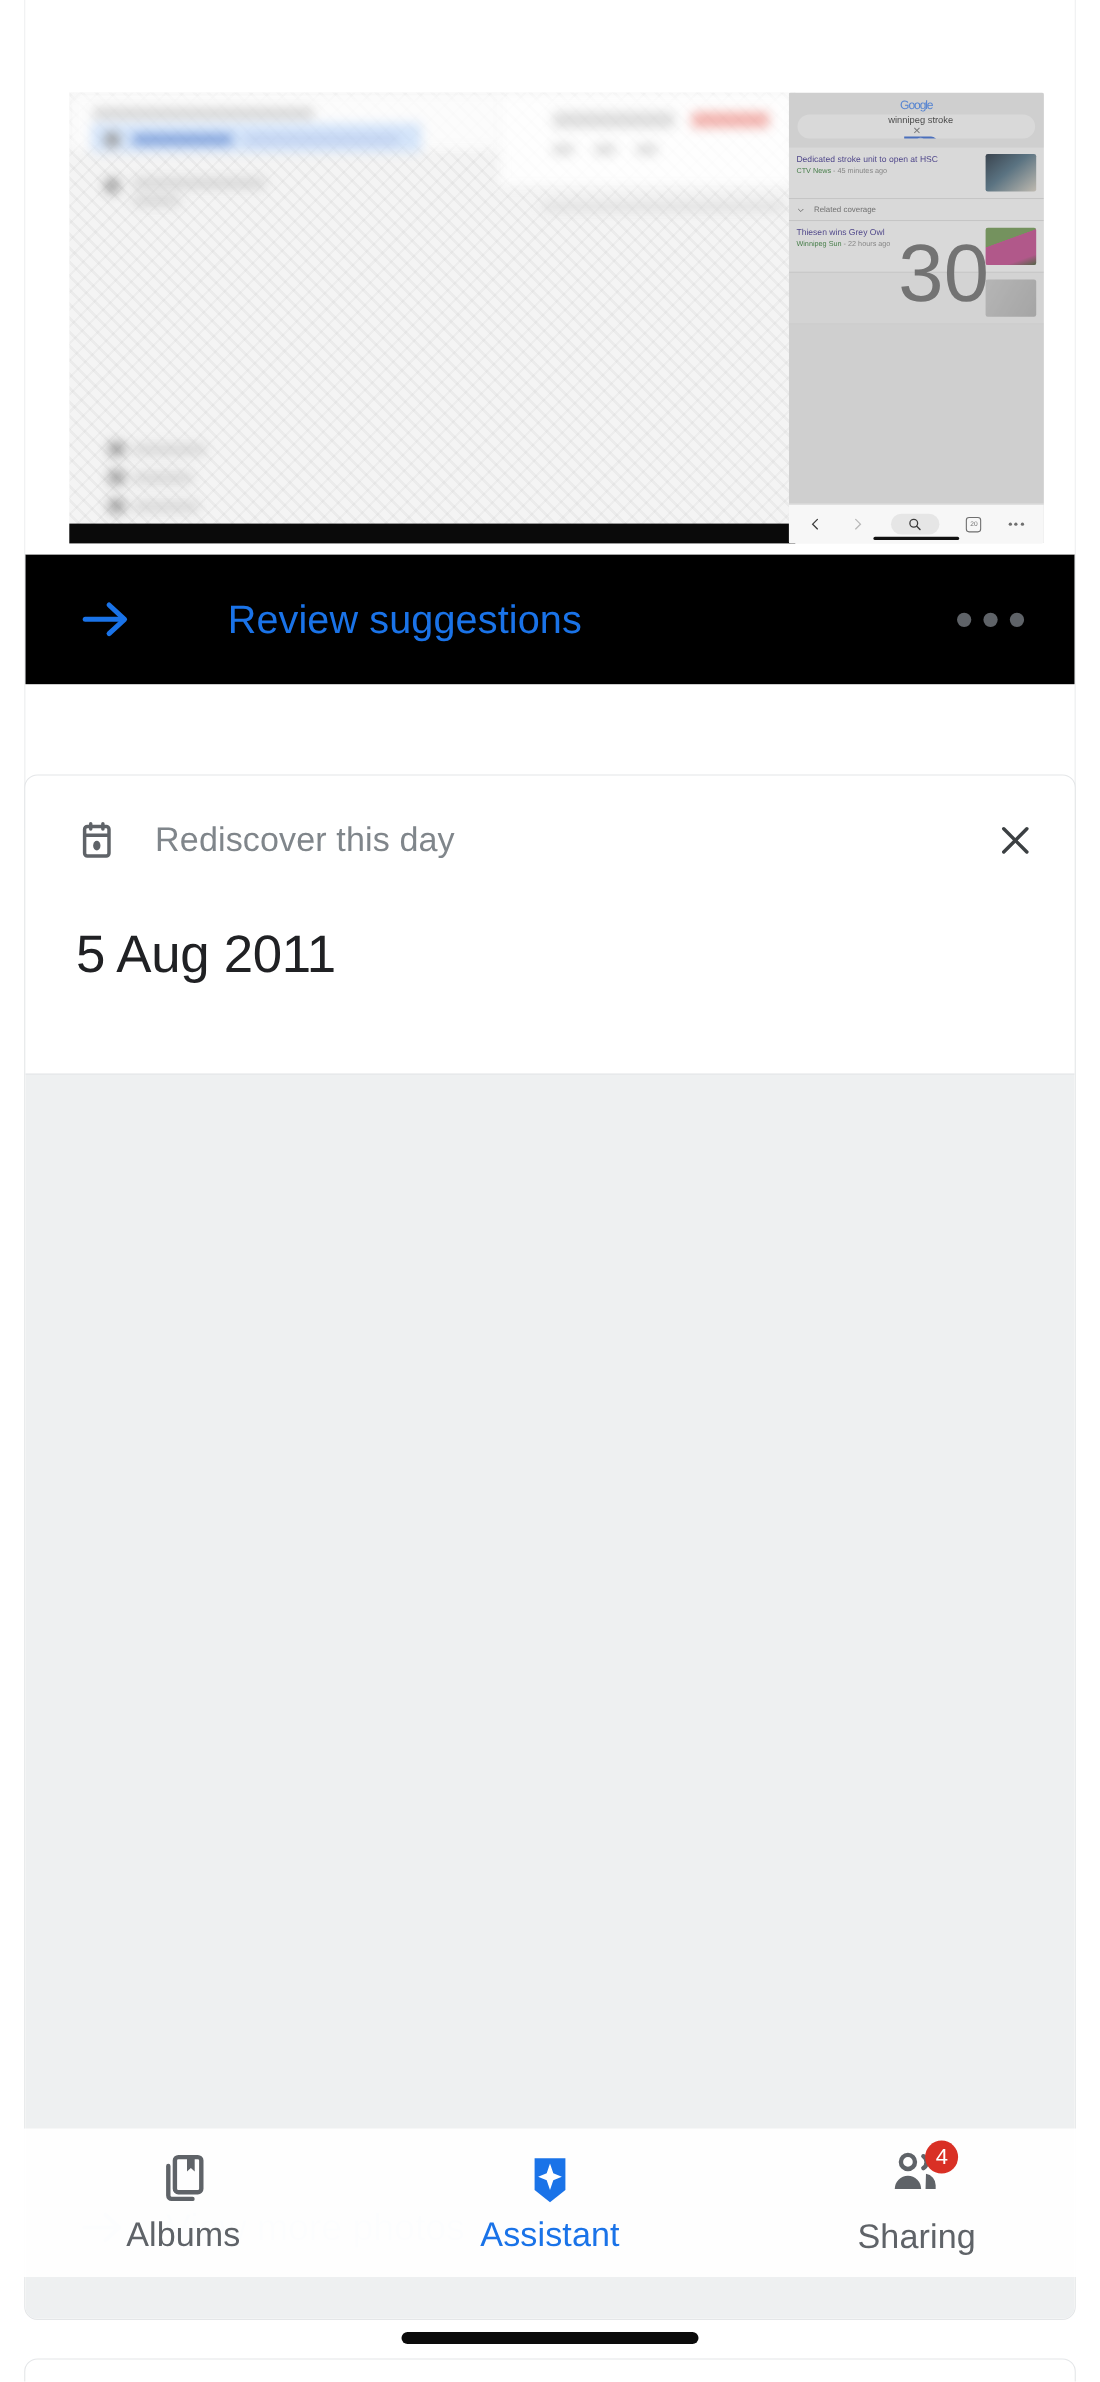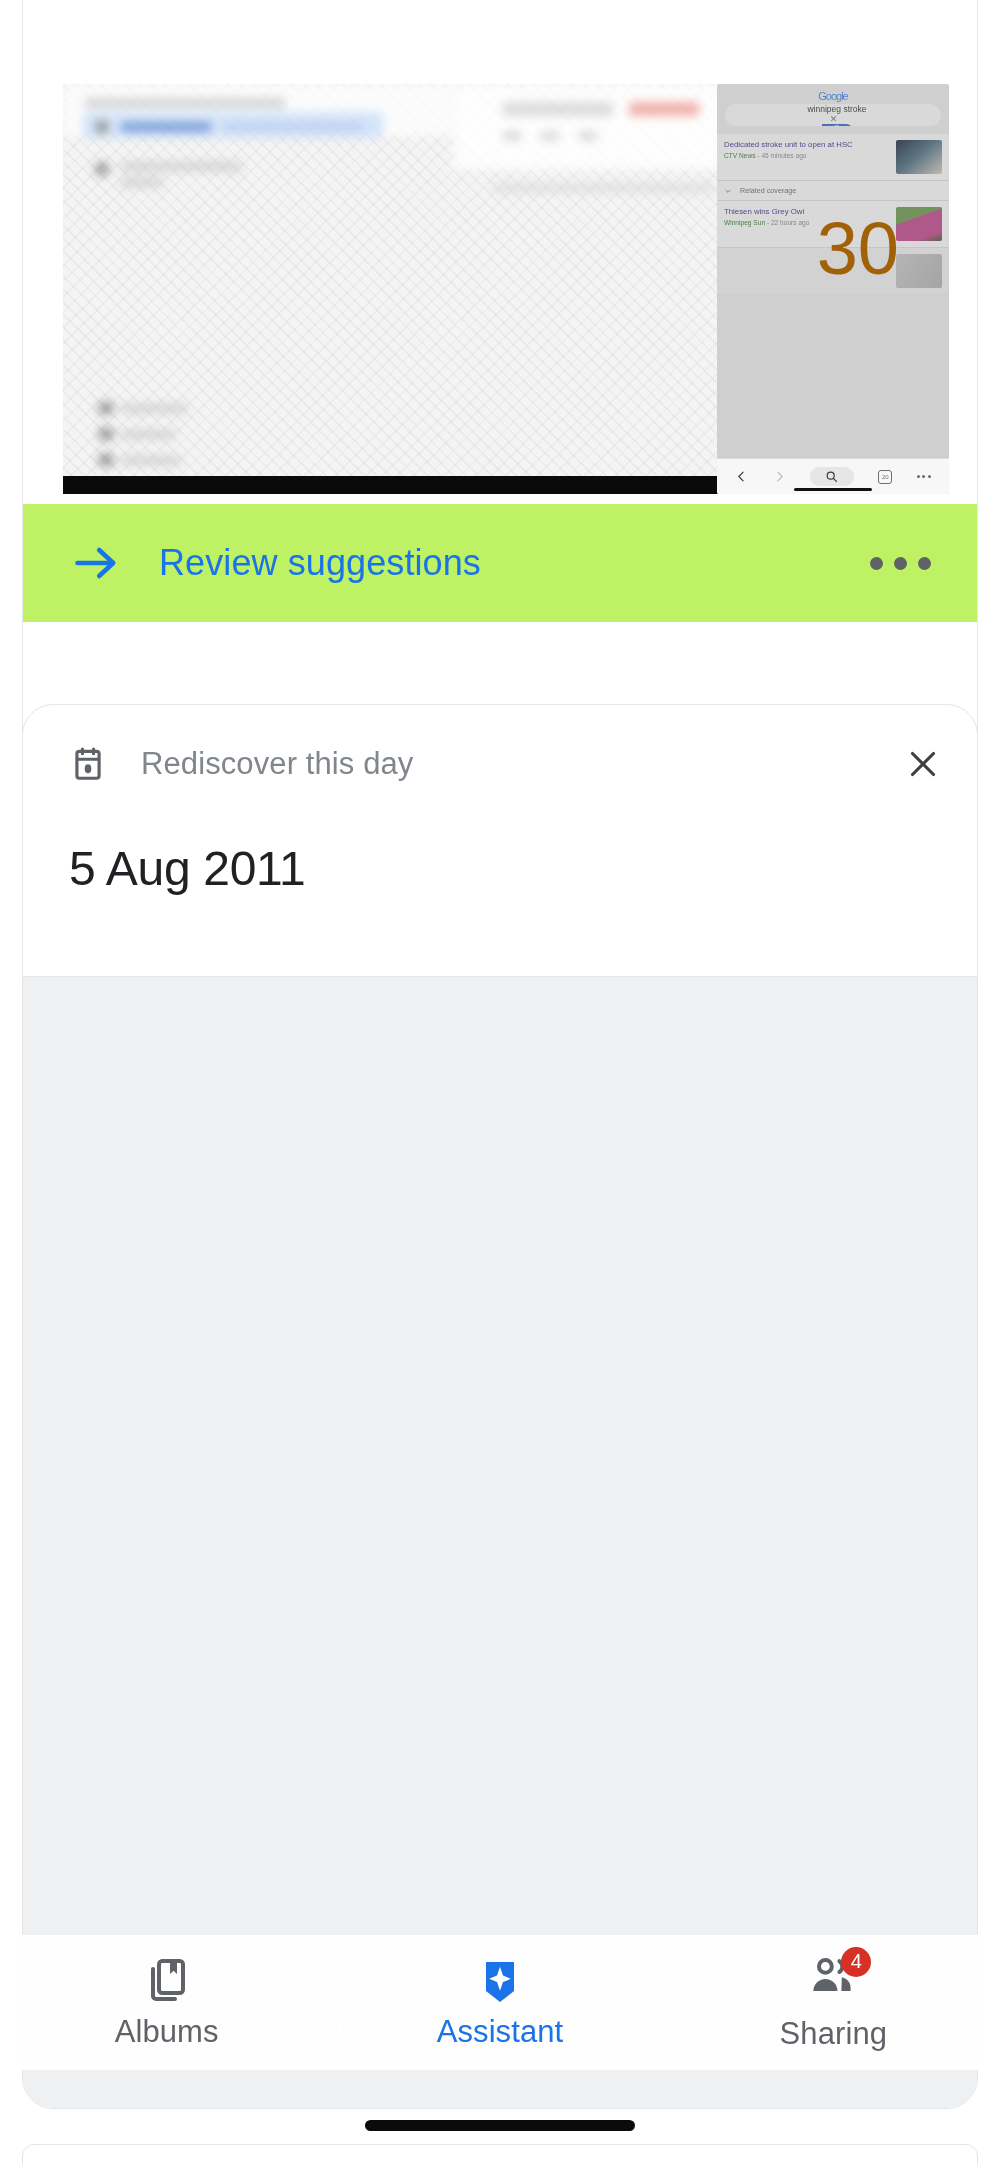--- a/index.html
+++ b/index.html
@@ -97,35 +97,35 @@
              font-size:6px; color:#6f6f6f; display:flex; align-items:center; justify-content:center; }
   .sr-dots { display:flex; gap:2.5px; }
   .sr-dots i { width:3px; height:3px; border-radius:50%; background:#6f6f6f; display:block; }
   .sr-pillbar { position:absolute; left:50%; transform:translateX(-50%); bottom:3px;
                 width:78px; height:3px; background:#111; border-radius:2px; z-index:7; }
   .sr-srch-pill { width: 44px; height: 19px; border-radius: 10px; background:#e6e6e6;
                   display:flex; align-items:center; justify-content:center; }
 
   .count-overlay {
     position:absolute; z-index: 10; right: 78px; top: 248px;
-    font-size: 74px; font-weight: 400; color:#a16207; line-height:1;
+    font-size: 74px; font-weight: 400; color:#737373; line-height:1;
     font-family: "Liberation Sans", sans-serif;
   }
 
   .action-row {
-    display:flex; align-items:center; height: 118px; padding: 0 40px 0 48px; background:#bef264;
+    display:flex; align-items:center; height: 118px; padding: 0 40px 0 48px; background:#000000;gap:48px;
   }
   .arrow-ico { width: 52px; height: 52px; flex-shrink:0; }
   .action-label { font-size: 36px; color:#1a73e8; font-weight:500; margin-left: 36px; letter-spacing:.1px; }
   .spacer { flex:1; }
   .kebab { display:flex; gap: 11px; padding: 18px 6px; }
   .kebab i { display:block; width: 13px; height: 13px; border-radius:50%; background:#5f6368; }
 
   
-  #card-rediscover { top: 620px; height: 1405px; border-radius: 31px; }
+  #card-rediscover { top: 620px; height: 1405px; }
   .rd-head { display:flex; align-items:center; height: 118px; padding: 0 36px 0 46px; }
   .cal-ico { width: 38px; height: 38px; flex-shrink:0; }
   .rd-title { font-size: 31px; color:#80868b; margin-left: 34px; letter-spacing:.1px; }
   .close-ico { width: 36px; height: 36px; }
   .rd-date { font-size: 48px; color:#202124; padding: 18px 0 0 46px; letter-spacing:-.3px; }
   .rd-body { position:absolute; left:0; right:0; top: 271px; bottom:0; background:#eef0f1;
              border-top:1px solid #e4e6e8; }
   .rd-more { position:absolute; left: 48px; bottom: 60px; display:flex; align-items:center; opacity:.10; }
   .rd-more .arrow-ico { width: 46px; height: 46px; }
   .rd-more span { font-size: 34px; color:#1a73e8; margin-left: 34px; }

